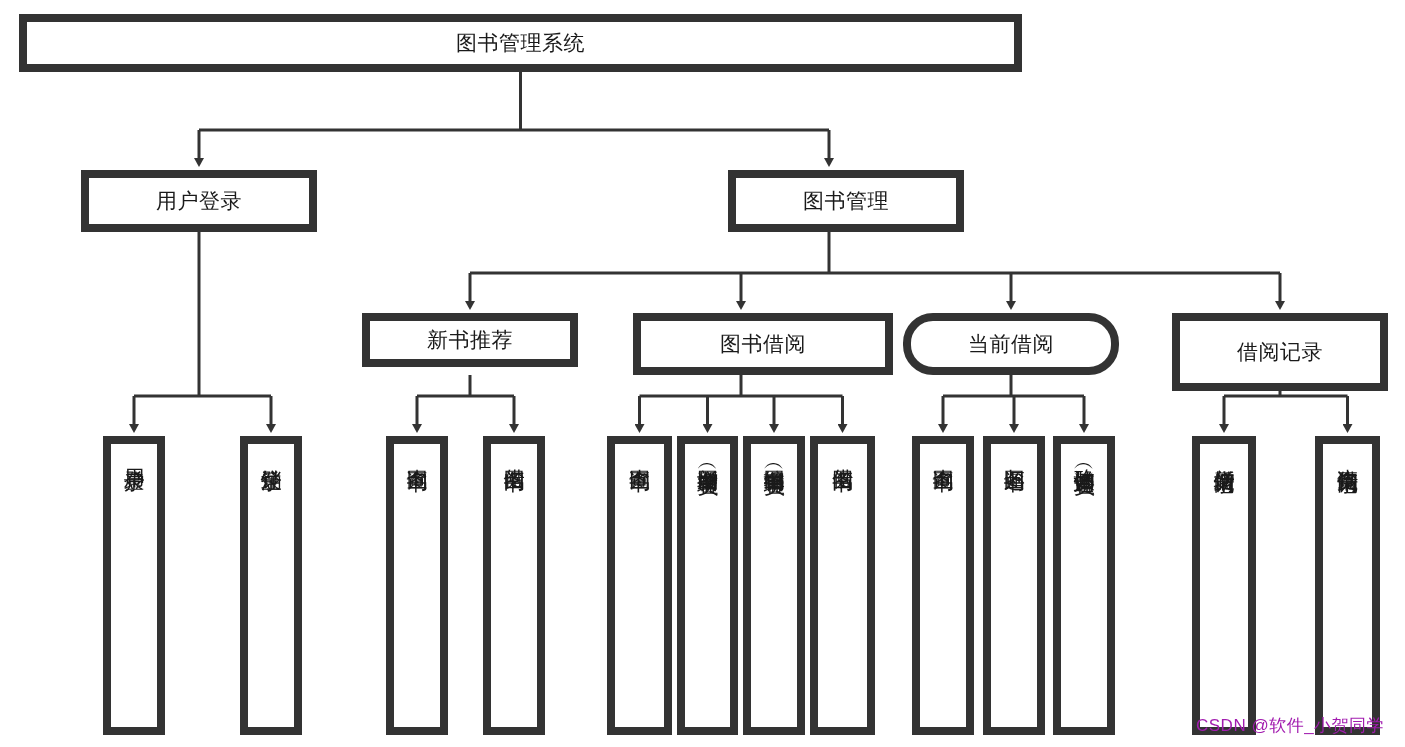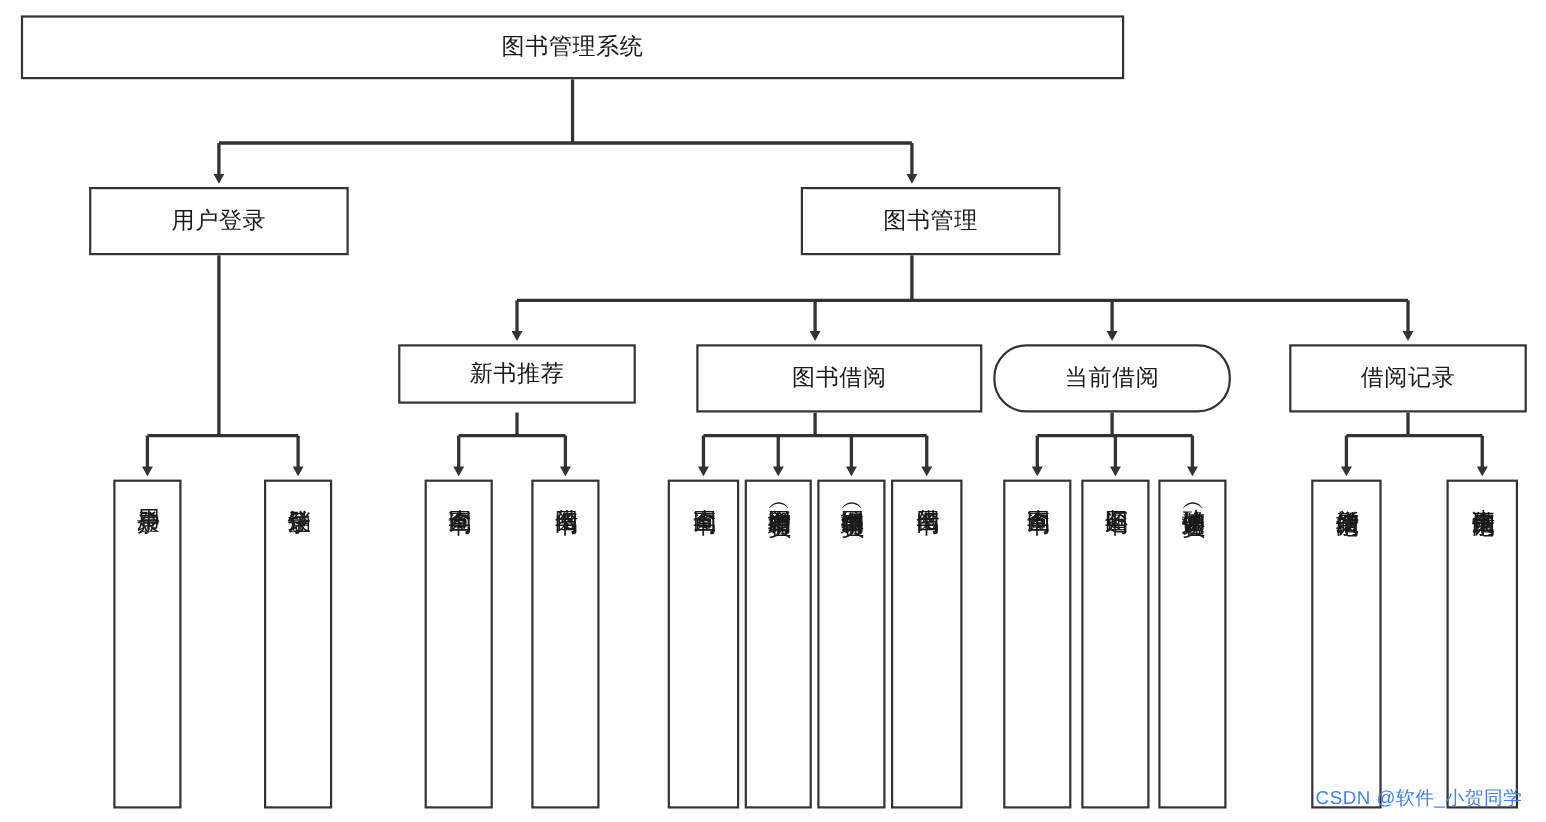--- a/index.html
+++ b/index.html
@@ -22,21 +22,21 @@
     left: 0;
     top: 0;
     width: 1405px;
     height: 747px;
     pointer-events: none;
   }
   .node {
     position: absolute;
     box-sizing: border-box;
     background: #ffffff;
-    border: 2px solid #a21caf;
+    border: 8px solid #a21caf;
     display: flex;
     align-items: center;
     justify-content: center;
     color: #1a1a1a;
   }
   .node .label {
     display: block;
     text-align: center;
     line-height: 1.18;
   }
@@ -124,21 +124,21 @@
       </div>
       <div class="node horiz" style="left: 362px; top: 313px; width: 216px; height: 54px; border-color: rgb(51, 51, 51); background: rgb(255, 255, 255);">
         <span class="label">新书推荐</span>
       </div>
       <div class="node horiz" style="left: 633px; top: 313px; width: 260px; height: 62px; border-color: rgb(51, 51, 51); background: rgb(255, 255, 255);">
         <span class="label">图书借阅</span>
       </div>
       <div class="node horiz" style="left: 903px; top: 313px; width: 216px; height: 62px; border-color: rgb(51, 51, 51); background: rgb(255, 255, 255); border-radius: 30px;">
         <span class="label">当前借阅</span>
       </div>
-      <div class="node horiz" style="left: 1172px; top: 313px; width: 216px; height: 62px; border-color: rgb(51, 51, 51); background: rgb(255, 255, 255);">
+      <div class="node horiz" style="left: 1172px; top: 313px; width: 216px; height: 78px; border-color: rgb(51, 51, 51); background: rgb(255, 255, 255);">
         <span class="label">借阅记录</span>
       </div>
       <div class="node vert" style="left: 103px; top: 436px; width: 62px; height: 299px; border-color: rgb(51, 51, 51); background: rgb(255, 255, 255);">
         <span class="label">用户登录</span>
       </div>
       <div class="node vert" style="left: 240px; top: 436px; width: 62px; height: 299px; border-color: rgb(51, 51, 51); background: rgb(255, 255, 255);">
         <span class="label">注销登录</span>
       </div>
       <div class="node vert" style="left: 386px; top: 436px; width: 62px; height: 299px; border-color: rgb(51, 51, 51); background: rgb(255, 255, 255);">
         <span class="label">查询图书</span>
@@ -168,15 +168,15 @@
         <span class="label">确认归还（管理员）</span>
       </div>
       <div class="node vert" style="left: 1192px; top: 436px; width: 64px; height: 299px; border-color: rgb(51, 51, 51); background: rgb(255, 255, 255);">
         <span class="label">新增借阅记录</span>
       </div>
       <div class="node vert" style="left: 1315px; top: 436px; width: 65px; height: 299px; border-color: rgb(51, 51, 51); background: rgb(255, 255, 255);">
         <span class="label">查询借阅记录</span>
       </div>
     </div>
 
-  <div class="watermark" style="left: 1196px; top: 714px; color: #3b82f6;">CSDN @软件_小贺同学</div>
+  <div class="watermark" style="left: 1196px; top: 714px; color: #a21caf;">CSDN @软件_小贺同学</div>
 
 </div>
 
 </body></html>

